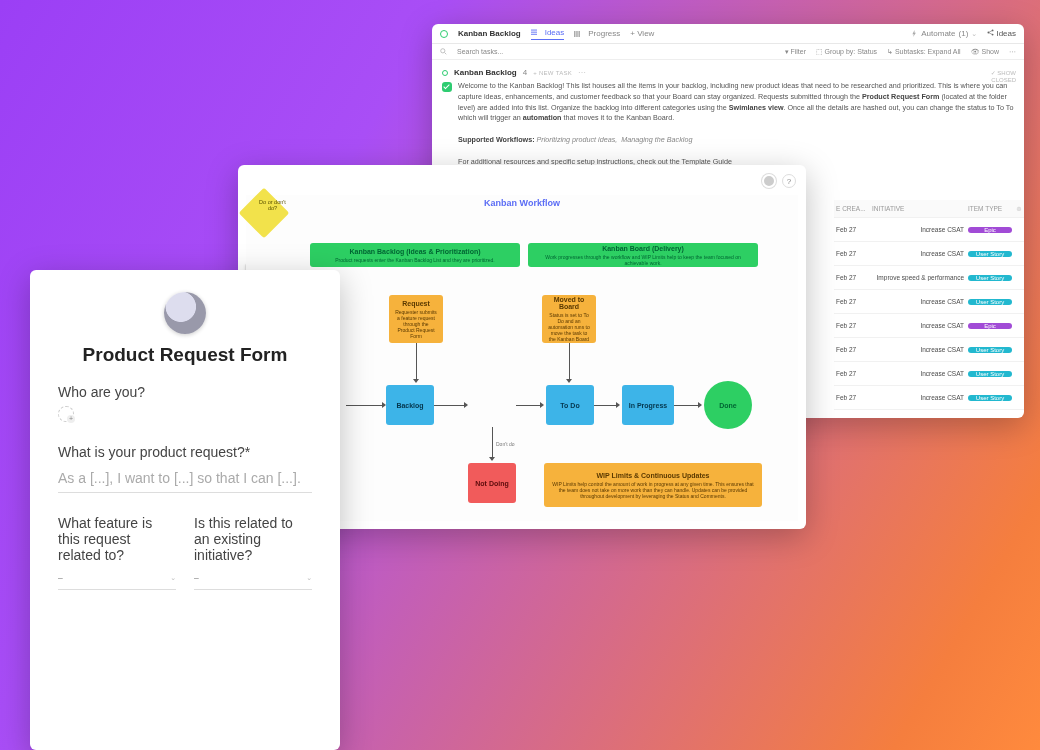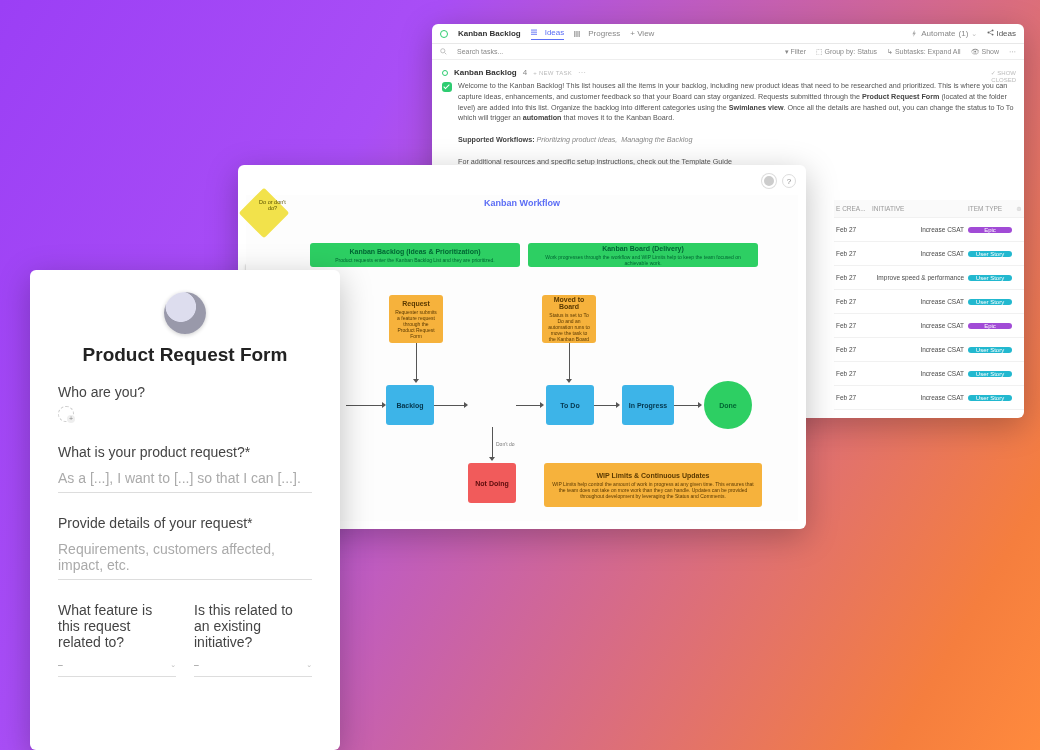--- a/index.html
+++ b/index.html
@@ -318,24 +318,20 @@
   <div class="fld">
     <label>Who are you?</label>
     <div class="who"></div>
   </div>
 
   <div class="fld">
     <label>What is your product request?*</label>
     <div class="input">As a [...], I want to [...] so that I can [...].</div>
   </div>
 
-  <div class="fld">
-    <label>Provide details of your request*</label>
-    <div class="input">Requirements, customers affected, impact, etc.</div>
-  </div>
 
   <div class="two">
     <div class="fld">
       <label>What feature is this request related to?</label>
       <div class="sel">
           <span>–</span>
           <span class="chev">⌄</span>
         </div>
     </div>
     <div class="fld">

